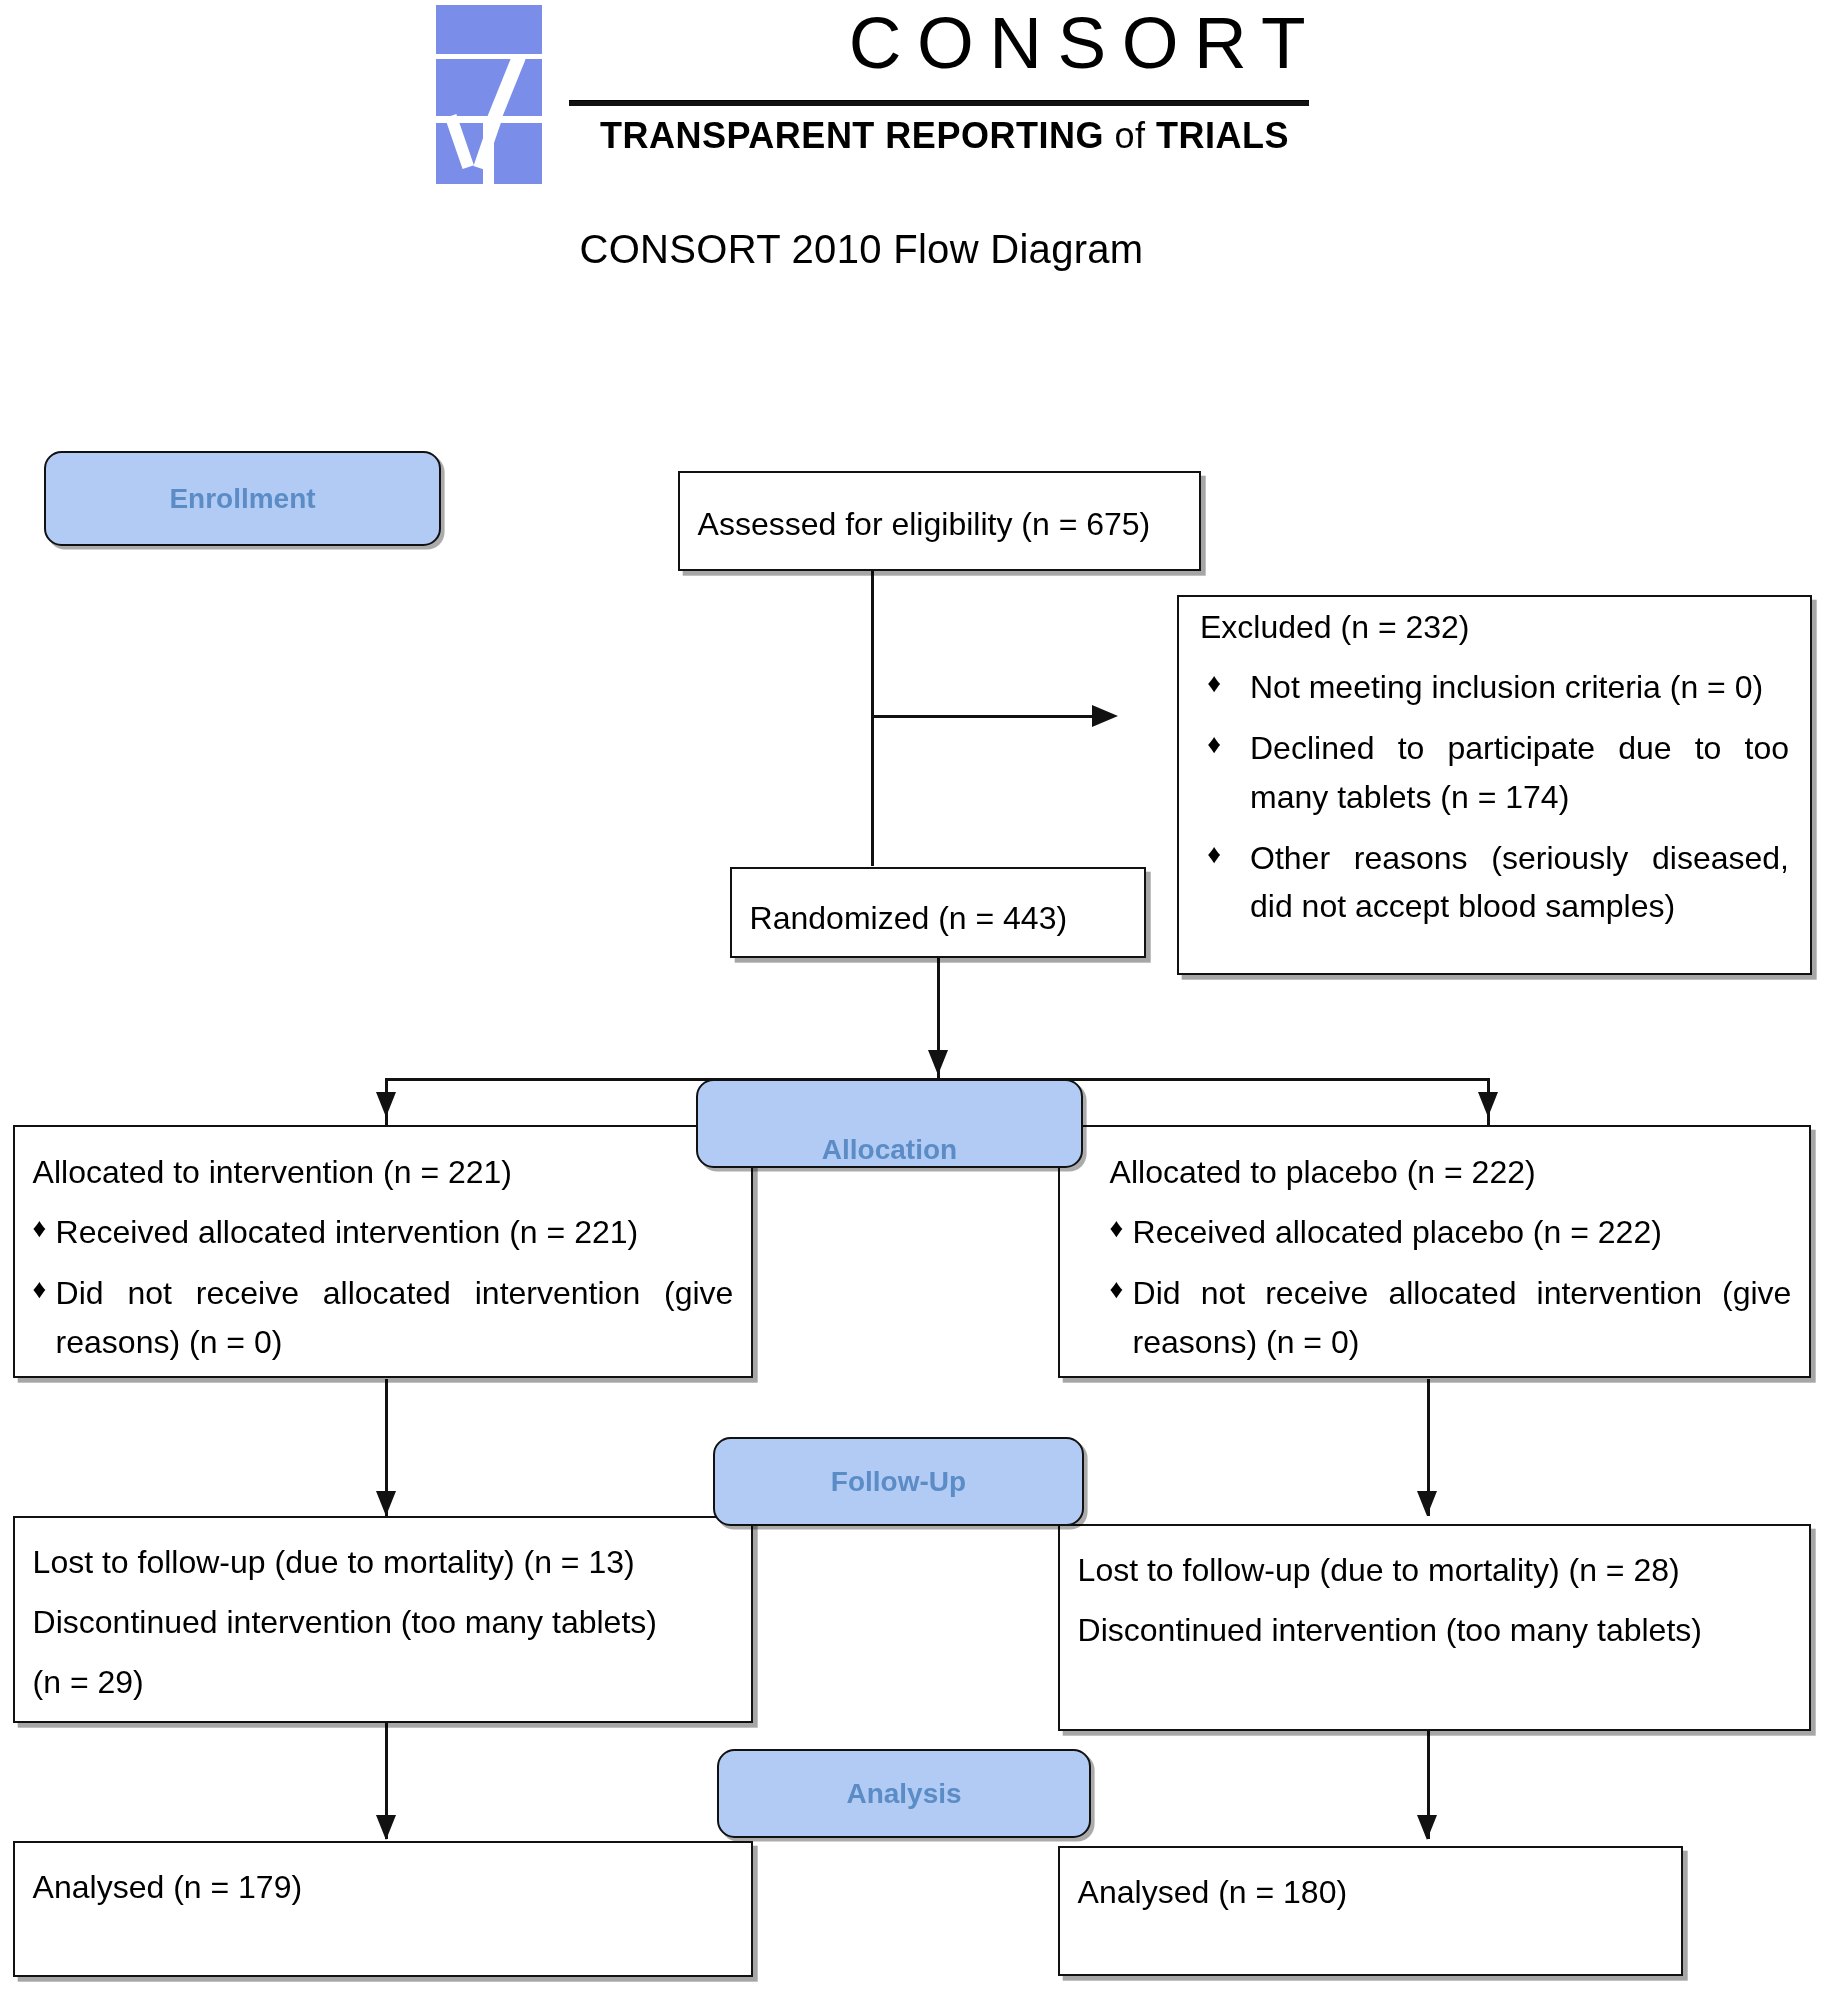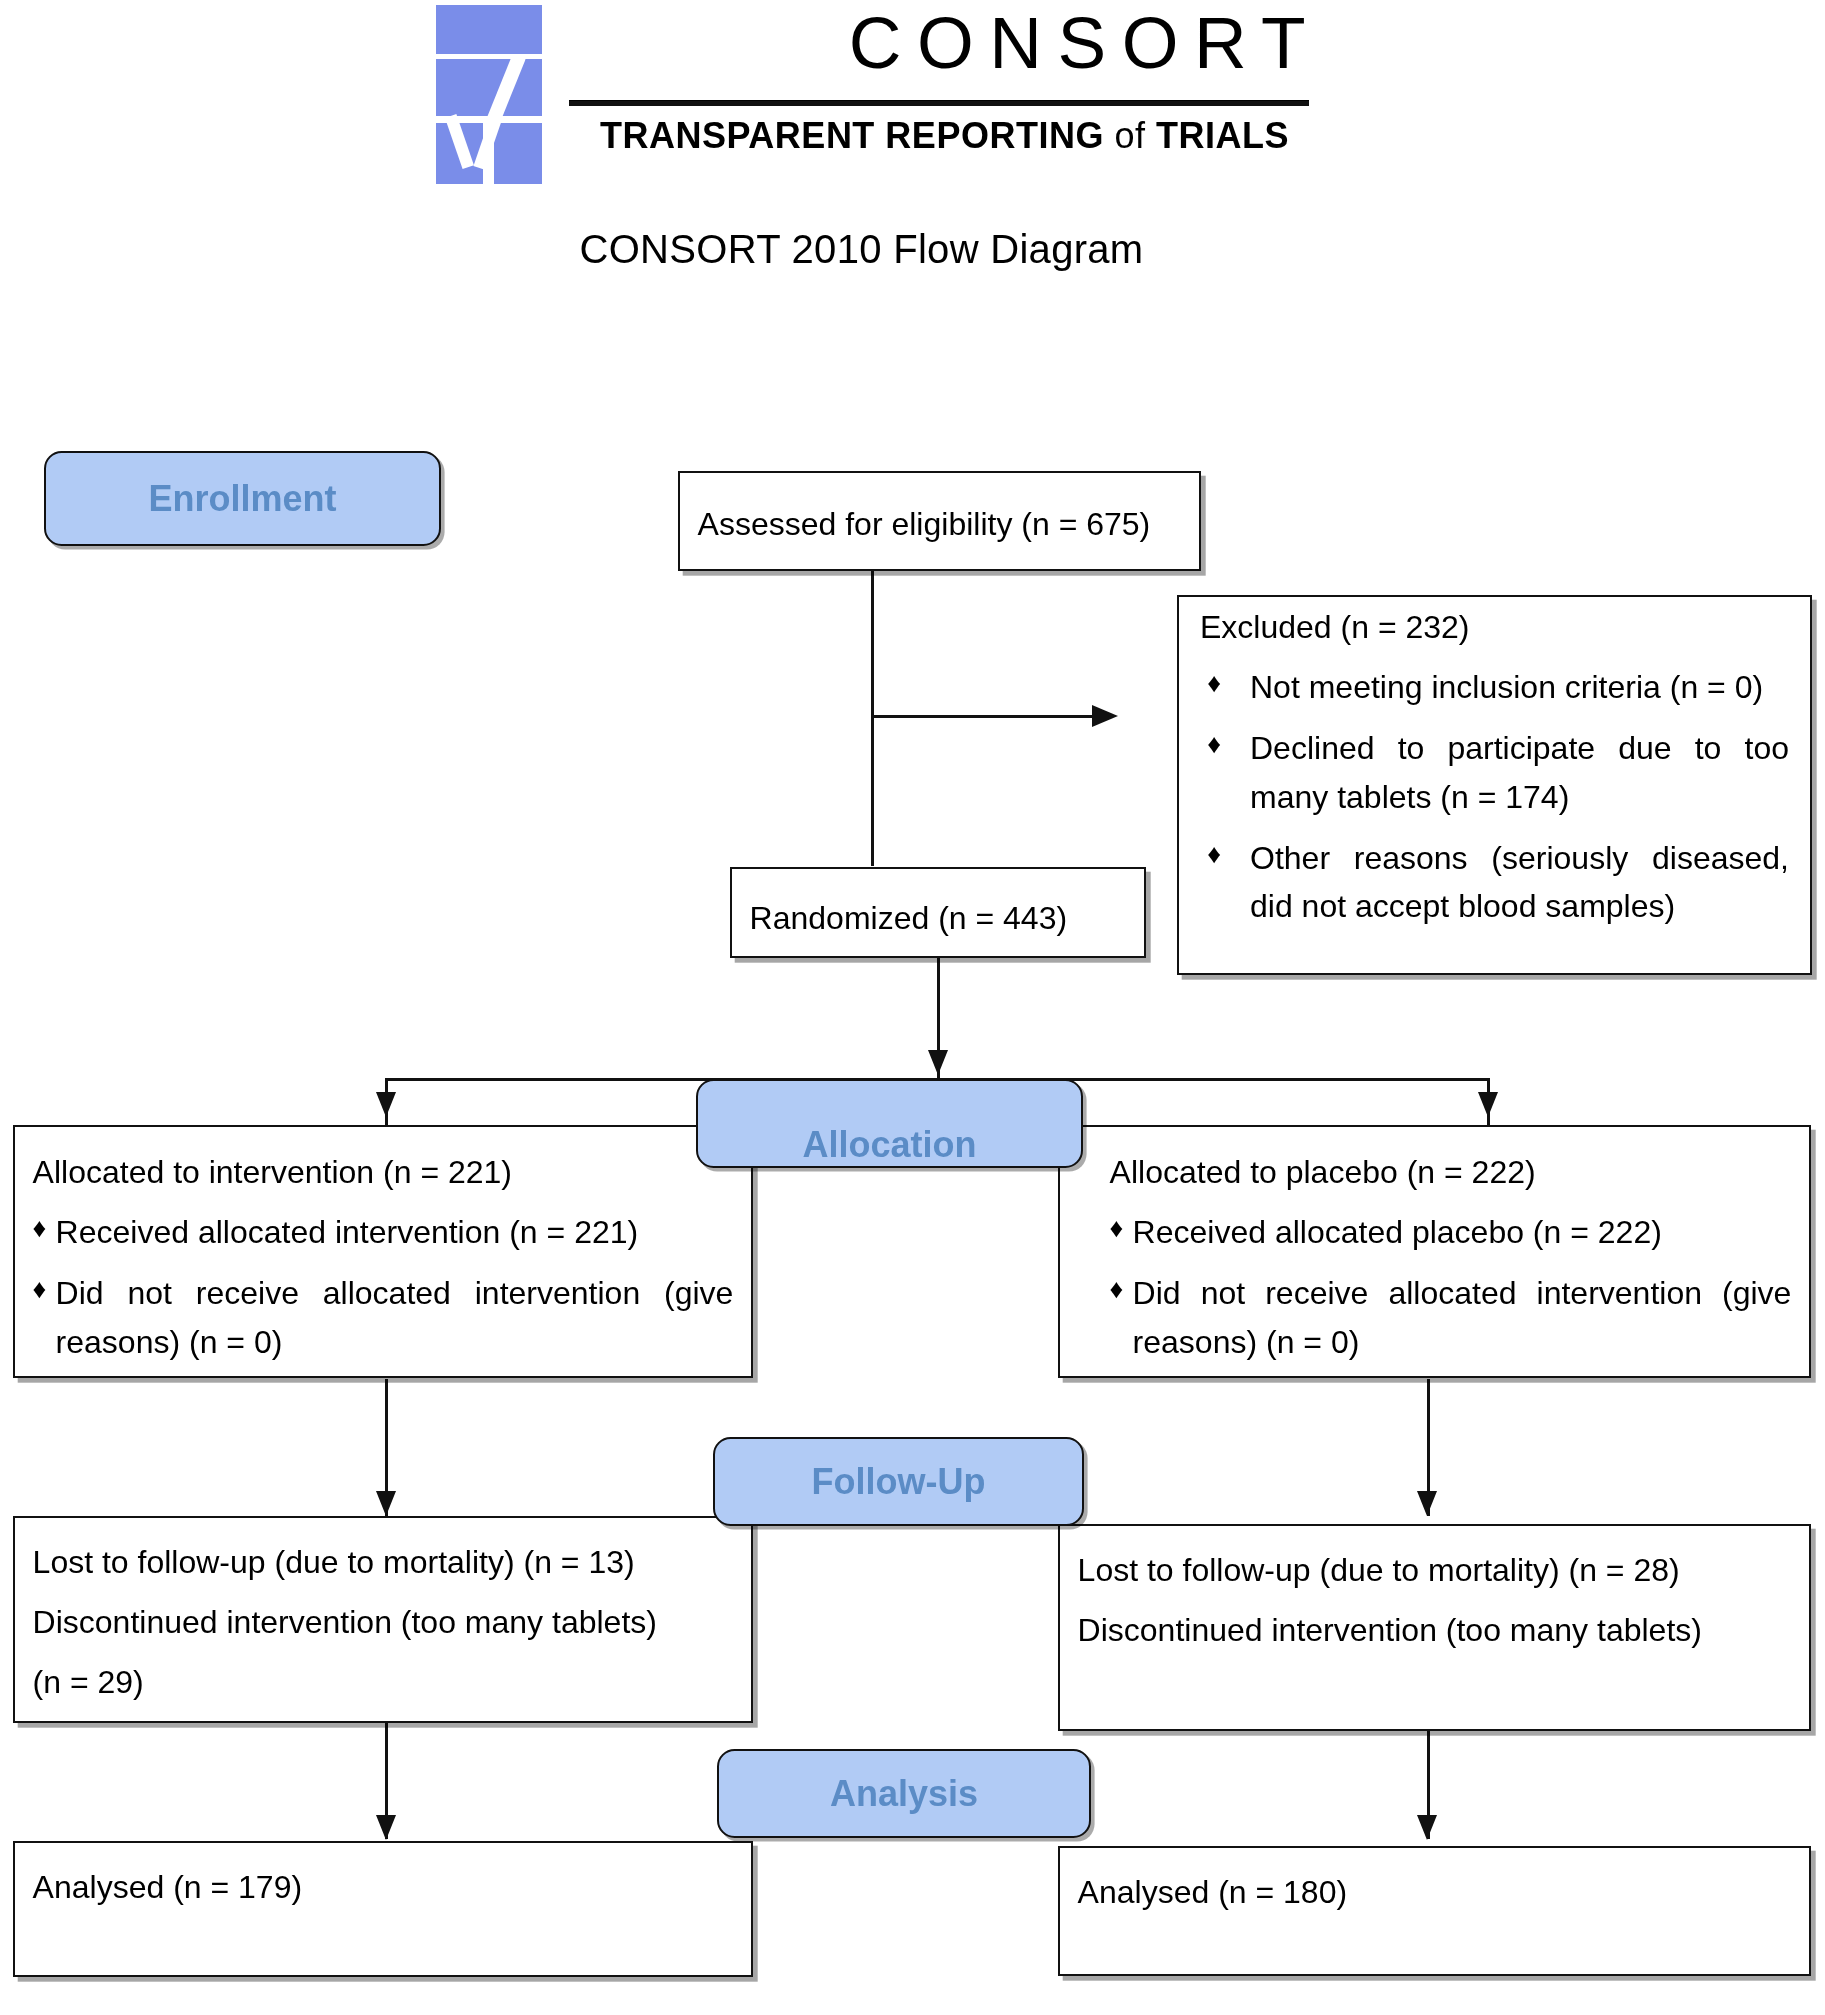--- a/index.html
+++ b/index.html
@@ -95,21 +95,21 @@
     position:absolute;
     background:#b1cbf5;
     border:2.6px solid #111;
     border-radius:17.6px;
     box-shadow:3.6px 3.6px 0 rgba(0,0,0,0.33);
     display:flex;
     align-items:center;
     justify-content:center;
     color:#5b8cc6;
     font-weight:700;
-    font-size:36px;
+    font-size:28px;
     z-index:40;
   }
 
   
   .box{
     position:absolute;
     background:#fff;
     border:2.1px solid #111;
     box-shadow:4.7px 4.7px 0 rgba(0,0,0,0.35);
     box-sizing:border-box;
@@ -277,18 +277,18 @@
   <div class="arrow-d" style="left:1417px; top:1815px;"></div>
 
   <div class="badge" style="left:717px; top:1749px; width:370px; height:85px;">
     <span>Analysis</span>
   </div>
 
   <div class="box" style="left:13px; top:1841px; width:740px; height:136px;">
     <div class="inner" style="padding:19.7px 17.6px;">Analysed    (n = 179)</div>
   </div>
 
-  <div class="box" style="left:1058px; top:1846px; width:753px; height:130px;">
+  <div class="box" style="left:1058px; top:1846px; width:625px; height:130px;">
     <div class="inner" style="padding:19.7px 17.6px;">Analysed    (n = 180)</div>
   </div>
 
 </div>
 
 
 </body></html>

